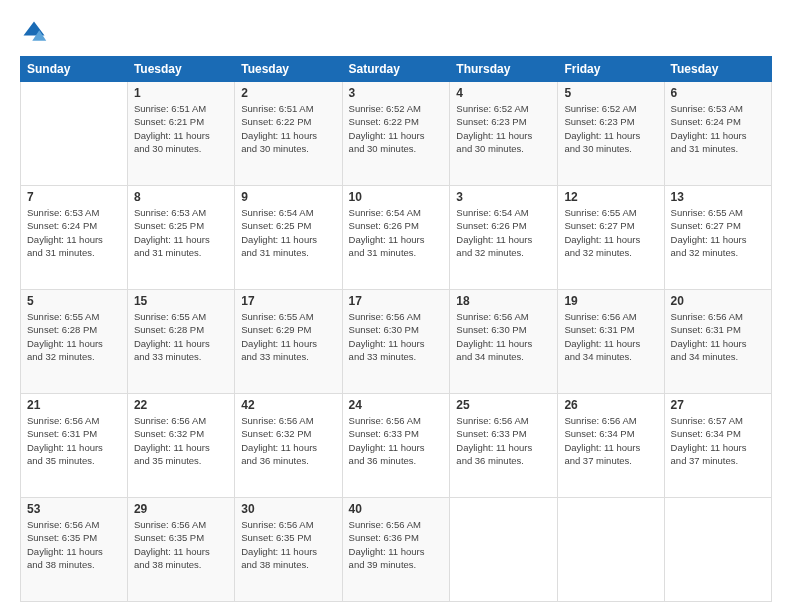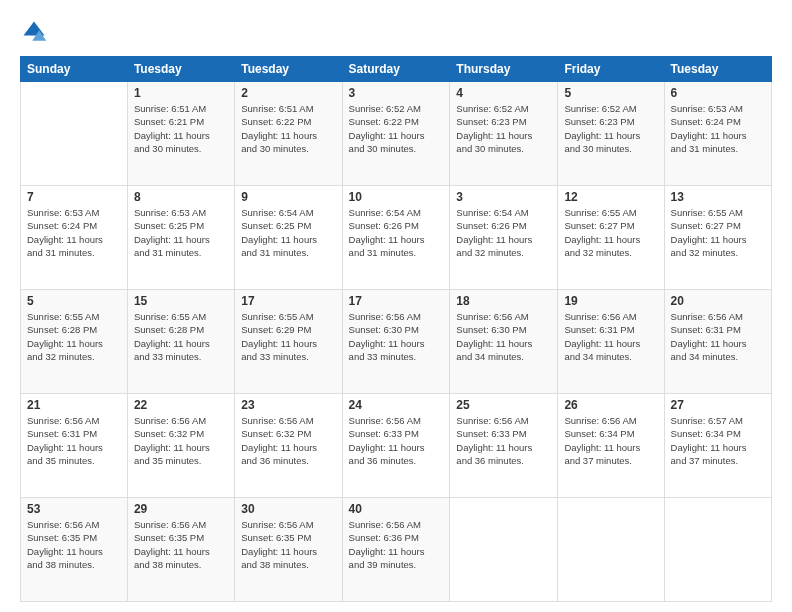--- a/index.html
+++ b/index.html
@@ -290,21 +290,21 @@
 and 35 minutes.</div>
           </td>
           <td>
             <span class="day-num">22</span>
             <div class="day-info" style="white-space: pre-line;">Sunrise: 6:56 AM
 Sunset: 6:32 PM
 Daylight: 11 hours
 and 35 minutes.</div>
           </td>
           <td>
-            <span class="day-num">23</span>
+            <span class="day-num">42</span>
             <div class="day-info" style="white-space: pre-line;">Sunrise: 6:56 AM
 Sunset: 6:32 PM
 Daylight: 11 hours
 and 36 minutes.</div>
           </td>
           <td>
             <span class="day-num">24</span>
             <div class="day-info" style="white-space: pre-line;">Sunrise: 6:56 AM
 Sunset: 6:33 PM
 Daylight: 11 hours

